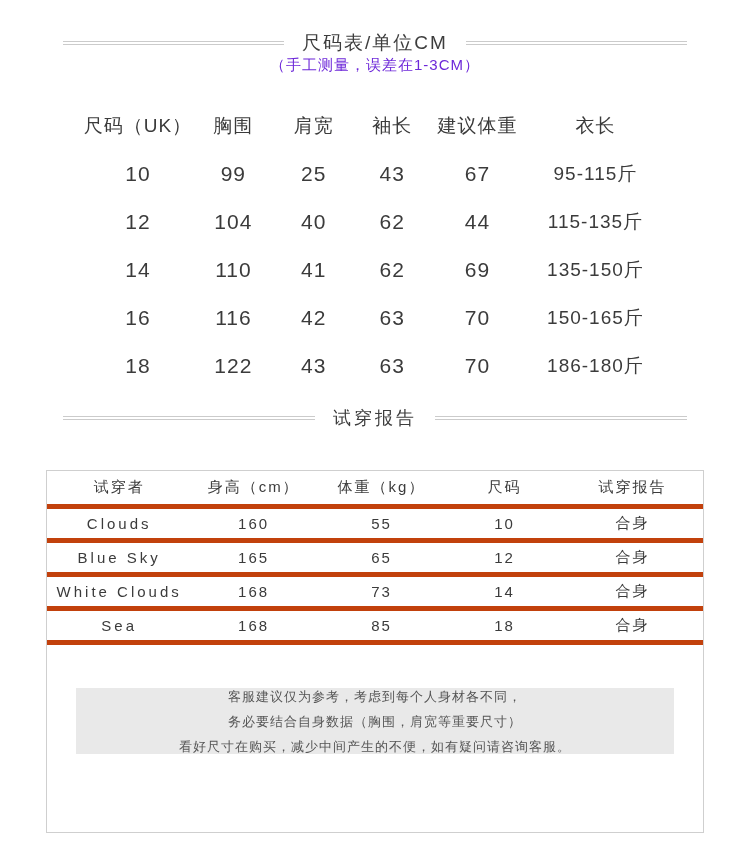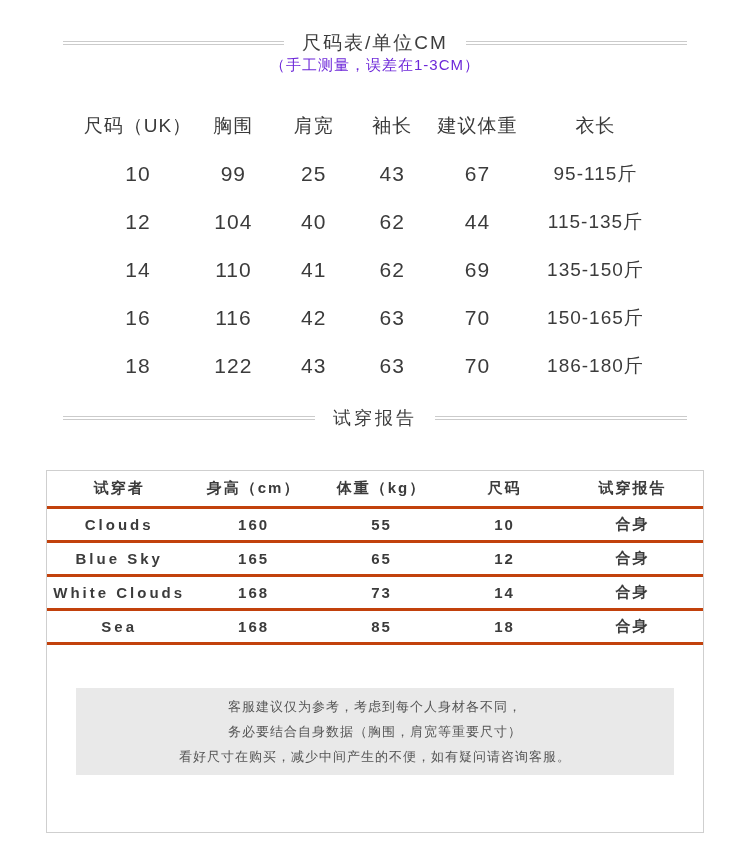--- a/index.html
+++ b/index.html
@@ -45,32 +45,31 @@
 
   
   .fit-table {
     margin: 40px 46px 0;
     border: 1px solid #cfcfcf;
   }
   .fit-row {
     display: grid;
     grid-template-columns: 22% 19% 20% 17.5% 21.5%;
     align-items: center; text-align: center;
-    border-bottom: 3px solid #c2410c;
-    font-weight: bold;
+    border-bottom: 5px solid #c2410c;
   }
   .fit-row.header { height: 38px; font-size: 15px; letter-spacing: 2px; }
   .fit-row.data   { height: 34px; font-size: 15px; }
   .fit-row.data .en  { letter-spacing: 3px; }
   .fit-row.data .val { letter-spacing: 2px; }
 
   .fit-note-cell { height: 144px; }
   .note-box {
     margin: 43px 29px 0;
-    height: 87px;
+    height: 66px;
     background: #e9e9e9;
     display: flex; flex-direction: column; justify-content: center;
     text-align: center;
     font-size: 13px; line-height: 25px; letter-spacing: 1px;
     color: #555555;
   }
 </style>
 </head>
 <body>
 

